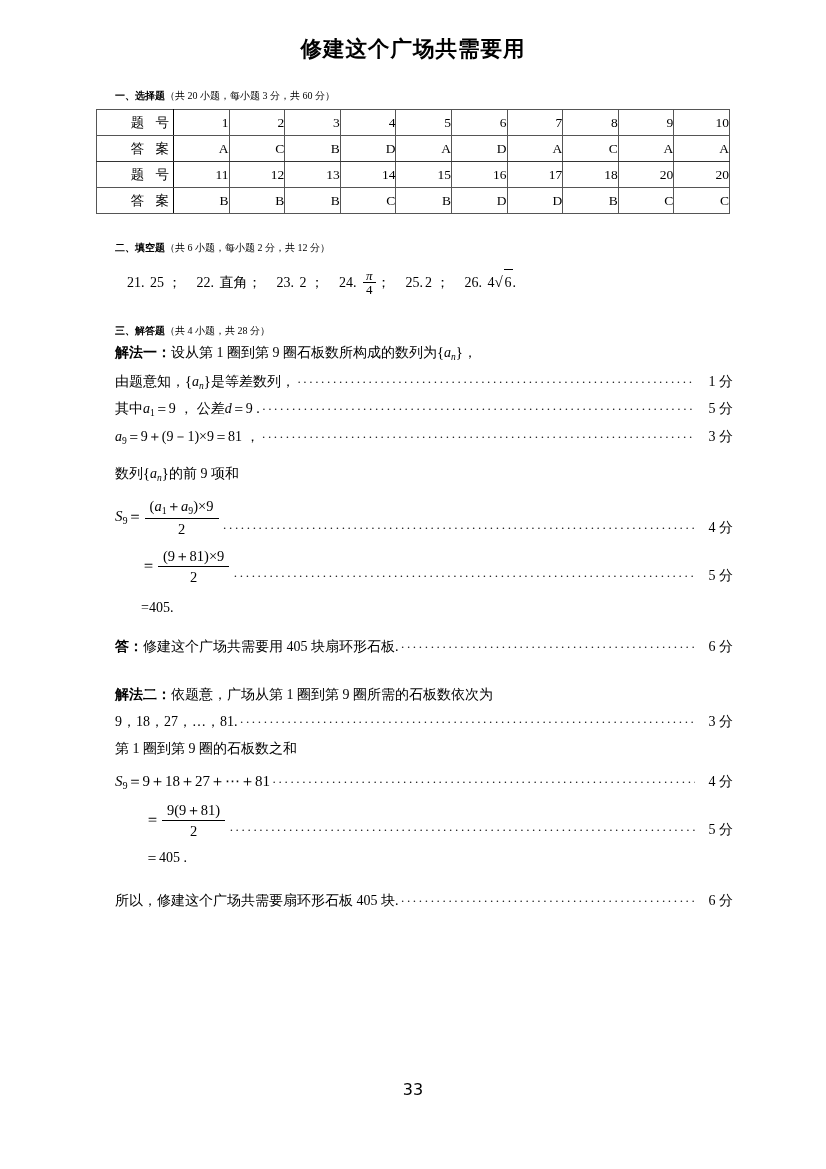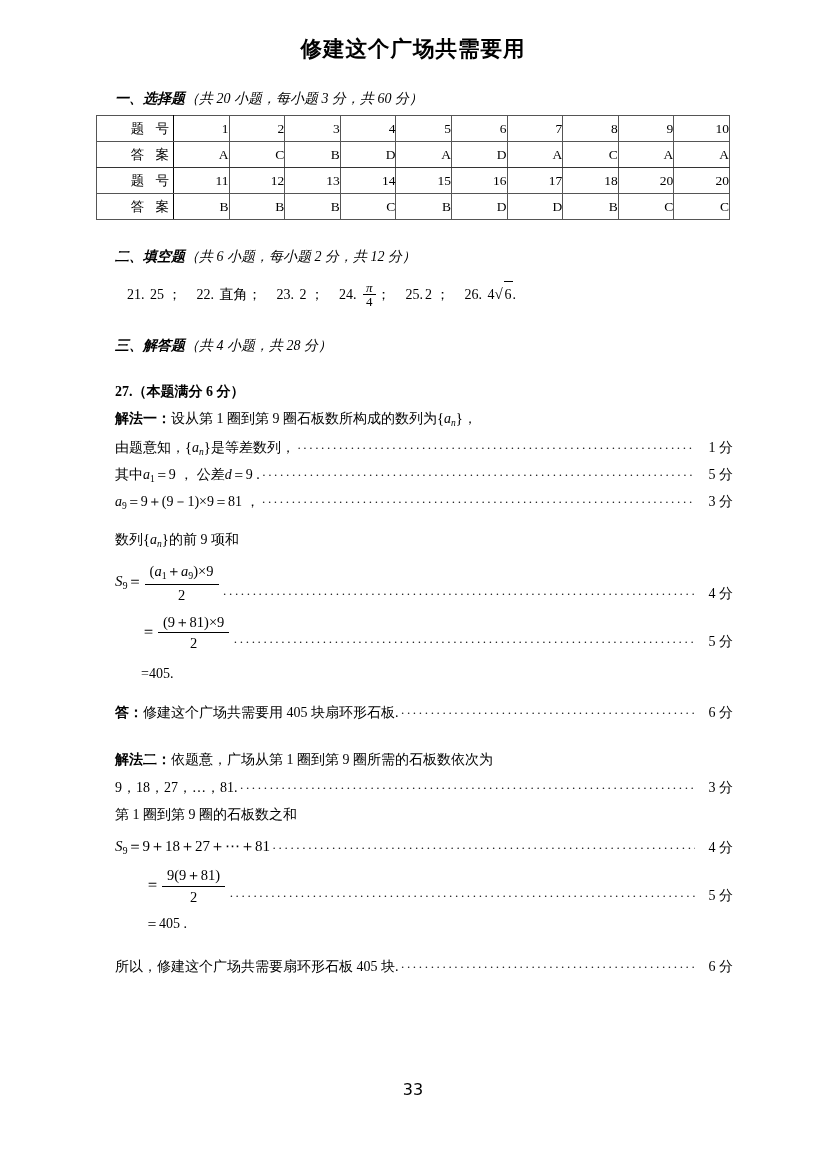--- a/index.html
+++ b/index.html
@@ -40,26 +40,25 @@
     font-weight: bold;
     font-family: "DejaVu Sans", "Liberation Sans", sans-serif;
     margin: 0;
     padding-top: 36px;
     line-height: 1.2;
     letter-spacing: 1px;
   }
 
   
   .section-head {
-    font-size: 14px;
+    font-size: 10px;
     margin: 0;
     padding-top: 26px;
     padding-left: 22px;
     line-height: 1.5;
-    font-style: italic;
   }
   .section-head .sec-label {
     font-weight: bold;
   }
 
   
   .ans-table-wrap {
     padding-top: 6px;
     padding-left: 3px;
   }
@@ -292,21 +291,20 @@
   <div class="fill-line">
     <span class="fill-item"><span class="num">21.</span> <span>25</span> <span>；</span></span><span class="fill-item"><span class="num">22.</span> <span>直角；</span></span><span class="fill-item"><span class="num">23.</span> <span>2</span> <span>；</span></span><span class="fill-item"><span class="num">24.</span> <span class="frac"><span class="num-part it">π</span><span class="den-part">4</span></span><span>；</span></span><span class="fill-item"><span class="num">25.</span><span>2</span> <span>；</span></span><span class="fill-item"><span class="num">26.</span> <span>4</span><span class="radical"><span class="rad-body">6</span></span><span>.</span></span>
   </div>
 
   <div class="section-head">
     <span class="sec-label">三、解答题</span><span>（共 4 小题，共 28 分）</span>
   </div>
 
   <div class="sol-block">
 
-    <div class="q-head">27.（本题满分 6 分）</div>
 
     <div class="plain-line">
       <span class="bold" style="font-weight:bold">解法一：</span><span>设从第 1 圈到第 9 圈石板数所构成的数列为</span><span class="brace-set">{</span><span class="it">a</span><sub class="sb">n</sub><span class="brace-set">}</span><span>，</span>
     </div>
 
     <div class="line">
       <span class="txt"><span>由题意知，</span><span class="brace-set">{</span><span class="it">a</span><sub class="sb">n</sub><span class="brace-set">}</span><span>是等差数列，</span></span>
       <span class="leader">······························································································································································</span>
       <span class="score">1 分</span>
     </div>

